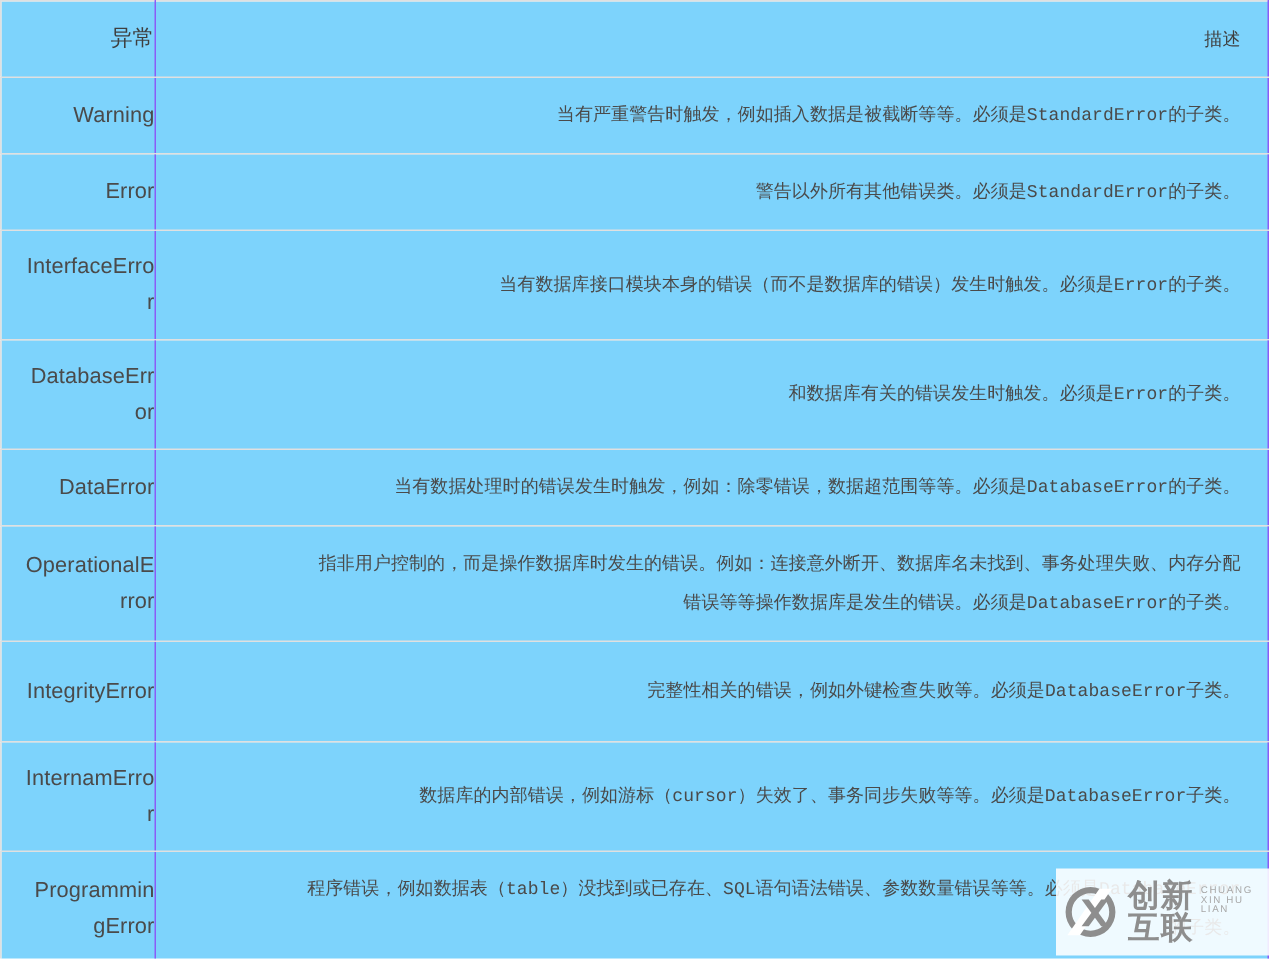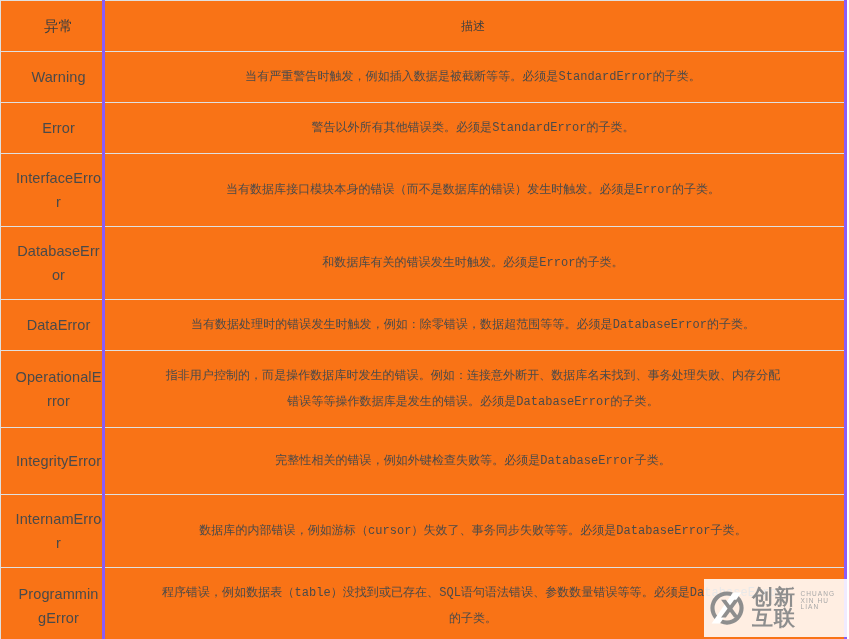--- a/index.html
+++ b/index.html
@@ -31,25 +31,25 @@
     margin: 0;
     border-top: 1px solid #e0e0e0;
     border-left: 1px solid #e0e0e0;
   }
 
   table.exc-table col.c-name { width: 103px; }
   table.exc-table col.c-desc { width: 742px; }
 
   table.exc-table th,
   table.exc-table td {
-    border-right: 3px solid #8b5cf6;
+    border-right: 1px solid #8b5cf6;
     border-bottom: 1px solid #e0e0e0;
     vertical-align: middle;
-    text-align: center;
-    background: #f97316;
+    text-align: right;
+    background: #7dd3fc;
     font-weight: normal;
   }
 
   table.exc-table th.h-name,
   table.exc-table td.t-name {
     padding: 12px 0 12px 14px;
     font-size: 14.5px;
     line-height: 24px;
     color: #4a4a4a;
     word-break: break-all;

